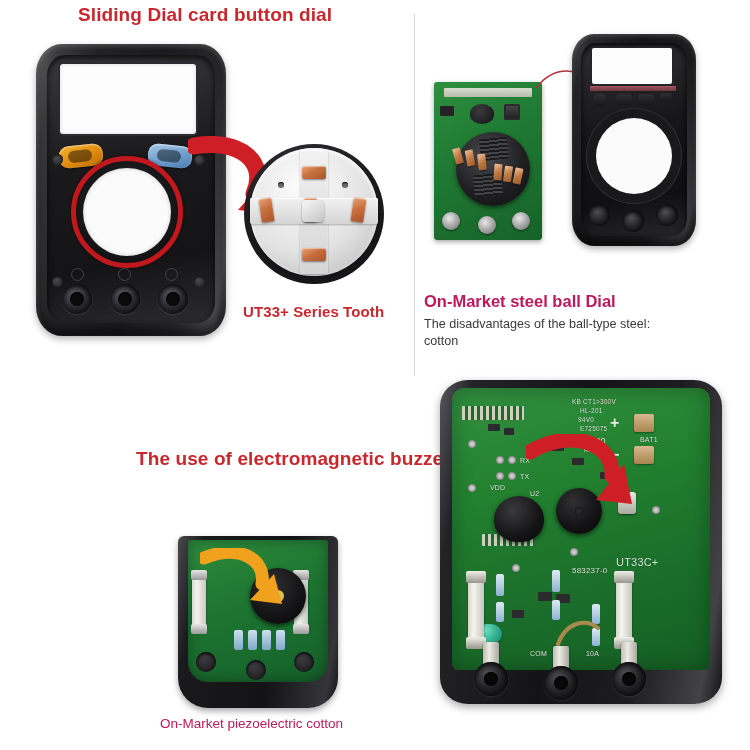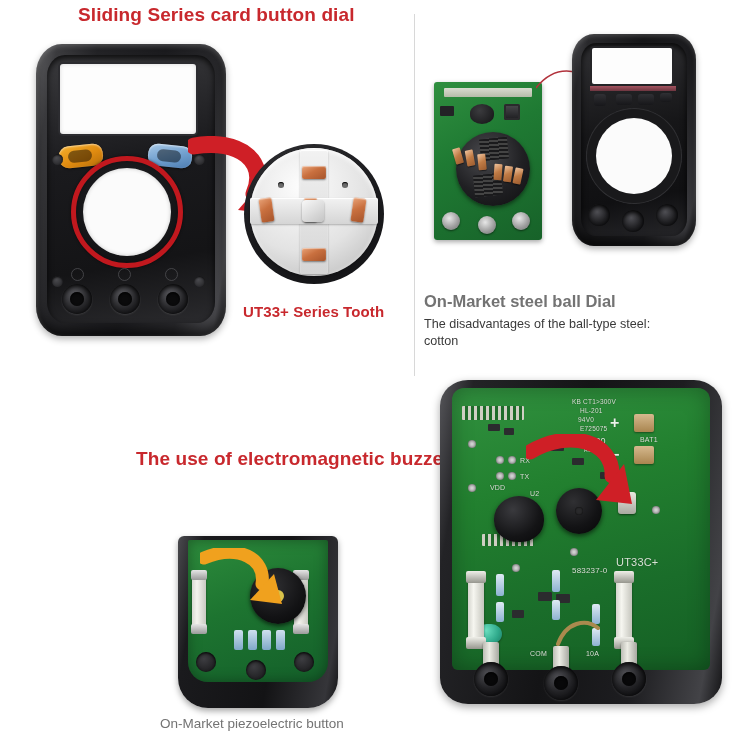--- a/index.html
+++ b/index.html
@@ -20,21 +20,21 @@
     font-weight:bold;
     letter-spacing:.1px;
   }
   #title-sliding { left:78px; top:4px; font-size:19px; }
   #label-ut33-dial { left:243px; top:303px; font-size:15px; }
   #title-buzzer { left:136px; top:447px; font-size:19px; line-height:1.28; }
   #label-em-buzzer { left:415px; top:716px; font-size:13.5px; }
 
   .hl-dark {
     position:absolute;
-    color:#737373;
+    color:#be185d;
   }
   #title-steel { left:424px; top:292px; font-size:16.5px; font-weight:bold; }
   #body-steel { left:424px; top:316px; font-size:12.6px; line-height:1.36; width:262px; color:#3a3a3a; }
   #label-piezo { left:160px; top:716px; font-size:13.5px; }
 
   
   #divider-vertical {
     position:absolute; left:414px; top:14px; width:1px; height:362px;
     background:#d8d8d8;
   }
@@ -465,34 +465,34 @@
   #mp-clip-1 { left:55px;  top:262px; }
   #mp-clip-2 { left:125px; top:266px; }
   #mp-clip-3 { left:193px; top:262px; }
   #arrow-main { position:absolute; left:74px; top:46px; width:108px; height:76px; }
 </style>
 </head>
 <body>
 
 <div class="page">
 
-  <div class="hl-red" id="title-sliding">Sliding Series card button dial</div>
+  <div class="hl-red" id="title-sliding">Sliding Dial card button dial</div>
 
   <div class="hl-red" id="label-ut33-dial">UT33+ Series Tooth</div>
 
   <div class="hl-dark" id="title-steel">On-Market steel ball Dial</div>
 
   <div class="hl-dark" id="body-steel">
     <div>The disadvantages of the ball-type steel:</div>
     <div>cotton</div>
   </div>
 
   <div class="hl-red" id="title-buzzer">The use of electromagnetic buzzer sound louder</div>
 
-  <div class="hl-dark" id="label-piezo">On-Market piezoelectric button</div>
+  <div class="hl-dark" id="label-piezo">On-Market piezoelectric cotton</div>
 
 
   <div id="divider-vertical"></div>
 
   <div id="panel-front-case">
     <div class="case-shell"></div>
     <div class="case-inner"></div>
     <div class="lcd-window"></div>
     <div class="btn-pad" id="btn-orange"></div>
     <div class="btn-pad" id="btn-blue"></div>

